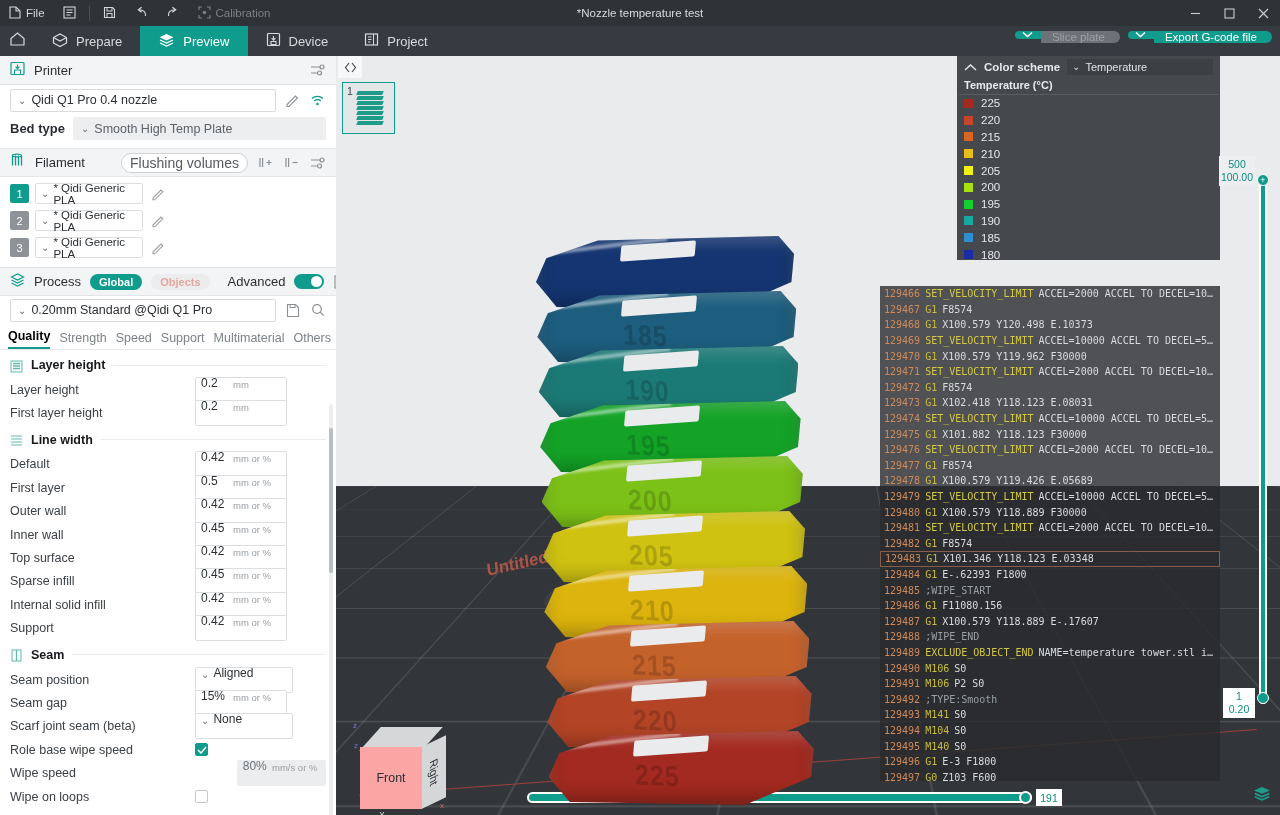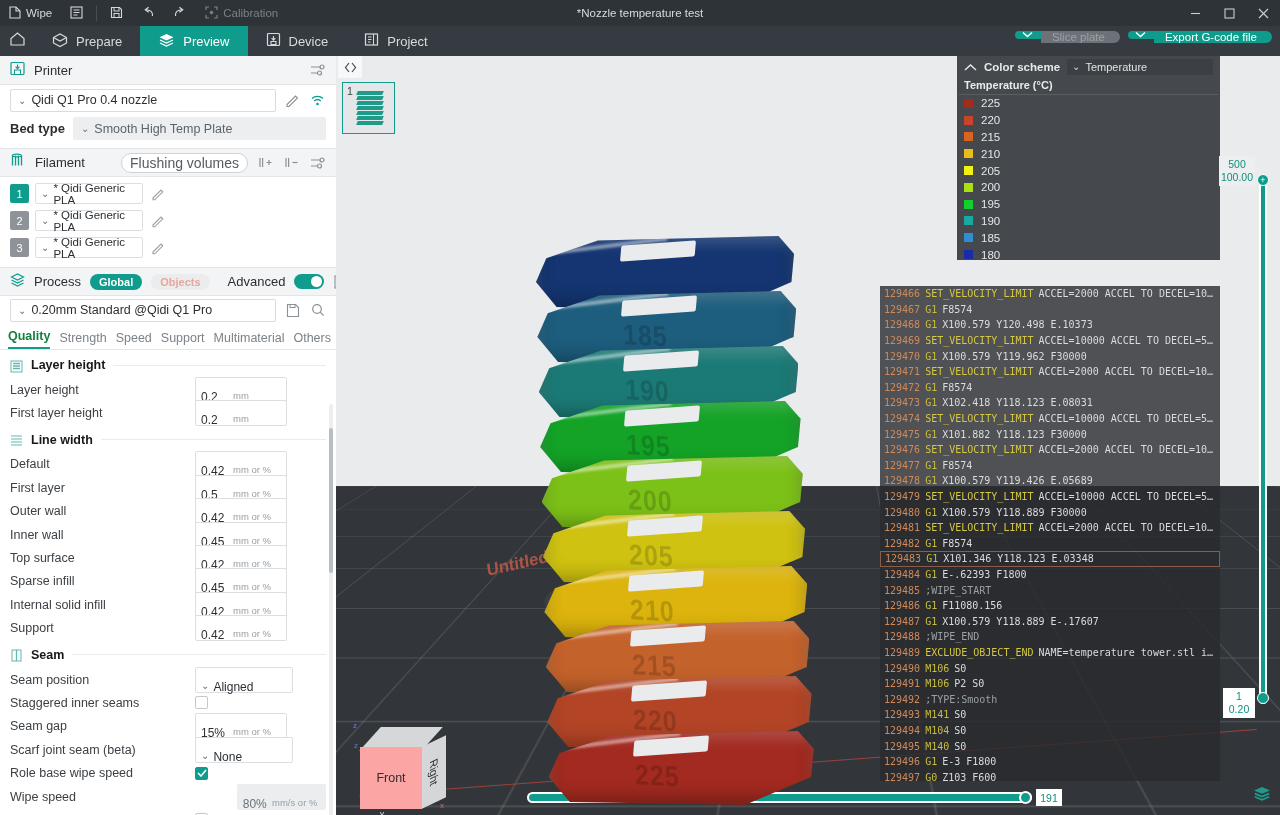--- a/index.html
+++ b/index.html
@@ -121,38 +121,38 @@
   .toggle::after {
     content: ''; position: absolute; right: 2px; top: 2px;
     width: 11px; height: 11px; border-radius: 50%; background: #fff;
   }
   .tabs {
     display: flex; align-items: flex-end; gap: 9px; padding: 0 8px;
     border-bottom: 1px solid #e6e8ea; height: 26px;
   }
   .tabs .t { font-size: 12.5px; color: #7c8288; padding-bottom: 4px; }
   .tabs .t.active {
-    color: #15803d; font-weight: bold;
+    color: #000000; font-weight: bold;
     border-bottom: 2px solid #0f9c8c;
     margin-top: 26px;
   }
   .grouphead {
     display: flex; align-items: center; gap: 8px; height: 26px;
     padding: 0 10px; margin-top: 2px;
   }
   .grouphead .gt { font-size: 12.5px; font-weight: bold; color: #16181b; }
   .grouphead .line { flex: 1; height: 1px; background: #e9ebed; }
   .gicon { width: 13px; height: 13px; flex: none; }
   .prow {
     display: flex; align-items: center; height: 23.4px; padding: 0 10px;
   }
   .prow .pl { font-size: 12.5px; color: #3c4146; width: 185px; }
   .field {
     width: 92px; height: 24px; border: 1px solid #dcdfe2; border-radius: 2px;
-    display: flex; align-items: flex-start; padding: 12px 5px; background: #fff;
+    display: flex; align-items: flex-end; padding: 12px 5px; background: #fff;
   }
   .field.dis { background: #ebedee; border-color: #ebedee; margin-left: 48px; }
   .field .fv { font-size: 12px; color: #2b2f33; flex: 1; }
   .field.dis .fv { color: #6d7378; }
   .unit { font-size: 9.5px; color: #9aa0a5; margin-left: 4px; }
   .unit.w { width: 48px; }
   .cb {
     width: 13px; height: 13px; border: 1px solid #c4c8cb; border-radius: 2px;
     background: #fff;
   }
@@ -369,21 +369,21 @@
 
   <div class="titlebar">
     <div class="tb-group">
       <div class="tb-item">
         <span>
           <svg width="12" height="13" viewBox="0 0 12 13">
               <path d="M1 1h6l4 4v7H1z" fill="none" stroke="#d4d8db" stroke-width="1.1"></path>
               <path d="M7 1v4h4" fill="none" stroke="#d4d8db" stroke-width="1.1"></path>
             </svg>
         </span>
-        <span>Wipe</span>
+        <span>File</span>
       </div>
       <div class="tb-item">
         <span>
           <svg width="13" height="13" viewBox="0 0 13 13">
               <rect x="1" y="1" width="11" height="11" fill="none" stroke="#d4d8db" stroke-width="1.1"></rect>
               <path d="M3.5 4h6M3.5 6.5h6M3.5 9h4" stroke="#d4d8db" stroke-width="1"></path>
             </svg>
         </span>
       </div>
       <div class="tb-sep"></div>
@@ -1114,24 +1114,20 @@
           <span class="line"></span>
         </div>
         <div class="prow">
           <span class="pl">Seam position</span>
           <div class="field" style="width:98px">
             <span class="chev" style="margin-right:4px">⌄</span>
             <span class="fv">Aligned</span>
           </div>
         </div>
         <div class="prow">
-          <span class="pl">Staggered inner seams</span>
-          <div class="cb"></div>
-        </div>
-        <div class="prow">
           <span class="pl">Seam gap</span>
           <div class="field">
             <span class="fv">15%</span>
             <span class="unit w">mm or %</span>
           </div>
         </div>
         <div class="prow">
           <span class="pl">Scarf joint seam (beta)</span>
           <div class="field" style="width:98px">
             <span class="chev" style="margin-right:4px">⌄</span>

